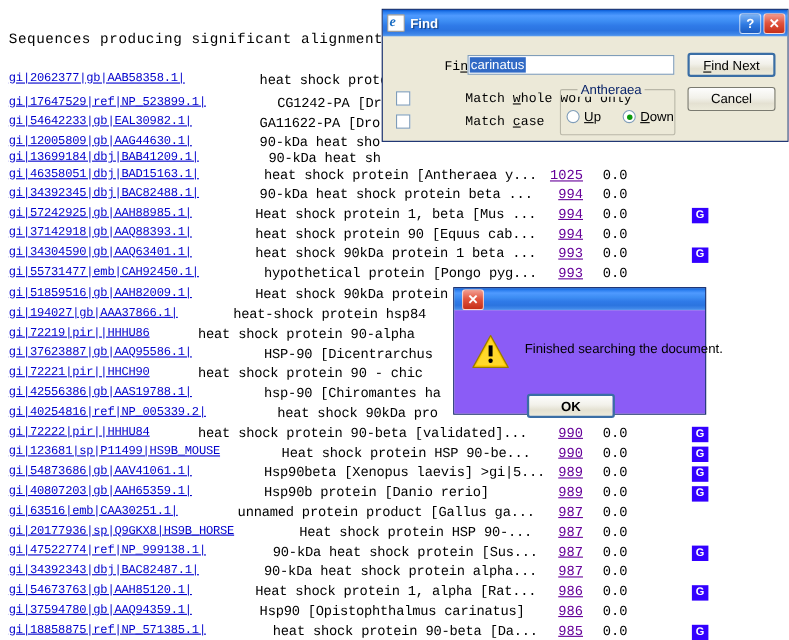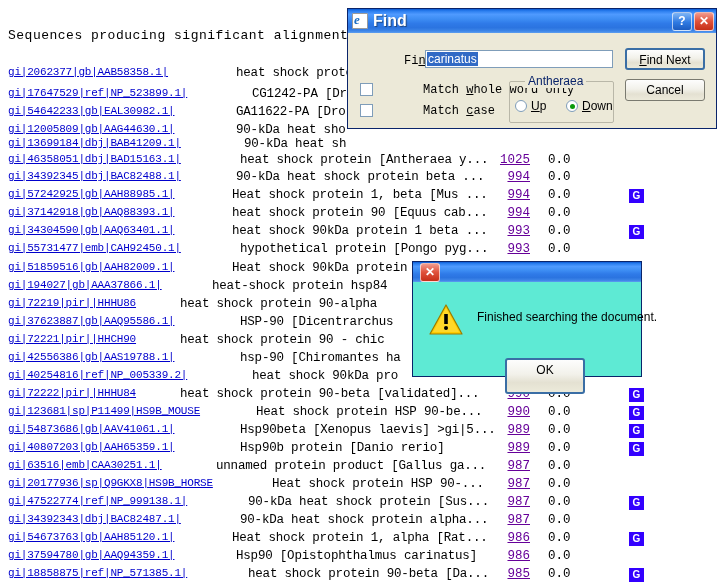--- a/index.html
+++ b/index.html
@@ -71,21 +71,21 @@
   }
   .xp-titlebar{
     height:24px;
     background:linear-gradient(to bottom,#0a5ad4 0%,#2a7dee 8%,#4f9aff 22%,#3d8df3 42%,#2f7ae8 60%,#2b74e0 78%,#3e86e8 92%,#5e9ff0 100%);
     display:flex;align-items:center;
     padding:0 2px 0 4px;
     box-sizing:border-box;
   }
   .xp-title{
     color:#fff;font-family:"Liberation Sans",sans-serif;
-    font-size:16px;font-weight:bold;
+    font-size:12px;font-weight:bold;
     text-shadow:1px 1px 1px rgba(0,0,0,.45);
     flex:1;margin-left:5px;white-space:nowrap;overflow:hidden;
   }
   .xp-sysicon{
     width:16px;height:16px;
     background:#fff;border:1px solid #9a9a9a;
     position:relative;box-sizing:border-box;
     border-radius:1px;
     flex:0 0 auto;
   }
@@ -170,28 +170,28 @@
   #ie-dialog{left:412px;top:261px;width:230px;height:116px;}
   #ie-titlebar{
     height:20px;
     background:linear-gradient(to bottom,#0a5ad4 0%,#2a7dee 8%,#4f9aff 22%,#3d8df3 42%,#2f7ae8 60%,#2b74e0 78%,#3e86e8 92%,#5e9ff0 100%);
     display:flex;align-items:center;padding:0 2px 0 5px;box-sizing:border-box;
   }
   #ie-title{
     color:#fff;font-family:"Liberation Sans",sans-serif;font-size:12px;font-weight:bold;
     text-shadow:1px 1px 1px rgba(0,0,0,.45);flex:1;white-space:nowrap;
   }
-  #ie-body{position:relative;height:calc(100% - 20px);background:#5eead4;}
+  #ie-body{position:relative;height:calc(100% - 20px);background:#8b5cf6;}
   #warn-icon{position:absolute;left:16px;top:22px;width:34px;height:31px;}
   #ie-msg{
     position:absolute;left:64px;top:28px;
     font-family:"Liberation Sans",sans-serif;font-size:12px;color:#000;
     white-space:nowrap;
   }
-  #ok-btn{left:92px;top:76px;width:80px;height:36px;line-height:20px;border:2px solid #3a6ea5;}
+  #ok-btn{left:66px;top:76px;width:80px;height:22px;line-height:20px;border:2px solid #3a6ea5;font-weight:bold;}
 </style>
 </head>
 <body>
 
 <div id="doc">
   <div id="doc-header">Sequences producing significant alignments:</div>
   <div id="rows-container"><div class="row" style="top: 66px; width: 366px; overflow: hidden;"><span class="acc">gi|2062377|gb|AAB58358.1|</span><span class="desc" style="left: 236px;">heat shock prote</span></div><div class="row" style="top: 87px; width: 366px; overflow: hidden;"><span class="acc">gi|17647529|ref|NP_523899.1|</span><span class="desc" style="left: 252px;">CG1242-PA [Dr</span></div><div class="row" style="top: 105px; width: 366px; overflow: hidden;"><span class="acc">gi|54642233|gb|EAL30982.1|</span><span class="desc" style="left: 236px;">GA11622-PA [Dro</span></div><div class="row" style="top: 123px; width: 366px; overflow: hidden;"><span class="acc">gi|12005809|gb|AAG44630.1|</span><span class="desc" style="left: 236px;">90-kDa heat sho</span></div><div class="row" style="top: 137px; width: 366px; overflow: hidden;"><span class="acc">gi|13699184|dbj|BAB41209.1|</span><span class="desc" style="left: 244px;">90-kDa heat sh</span></div><div class="row" style="top: 153px; width: 717px; overflow: hidden;"><span class="acc">gi|46358051|dbj|BAD15163.1|</span><span class="desc" style="left: 240px;">heat shock protein [Antheraea y...</span><span class="score" style="left: 496px;">1025</span><span class="evalue">0.0</span></div><div class="row" style="top: 170px; width: 717px; overflow: hidden;"><span class="acc">gi|34392345|dbj|BAC82488.1|</span><span class="desc" style="left: 236px;">90-kDa heat shock protein beta ...</span><span class="score" style="left: 496px;">994</span><span class="evalue">0.0</span></div><div class="row" style="top: 188px; width: 717px; overflow: hidden;"><span class="acc">gi|57242925|gb|AAH88985.1|</span><span class="desc" style="left: 232px;">Heat shock protein 1, beta [Mus ...</span><span class="score" style="left: 496px;">994</span><span class="evalue">0.0</span><span class="gbadge">G</span></div><div class="row" style="top: 206px; width: 717px; overflow: hidden;"><span class="acc">gi|37142918|gb|AAQ88393.1|</span><span class="desc" style="left: 232px;">heat shock protein 90 [Equus cab...</span><span class="score" style="left: 496px;">994</span><span class="evalue">0.0</span></div><div class="row" style="top: 224px; width: 717px; overflow: hidden;"><span class="acc">gi|34304590|gb|AAQ63401.1|</span><span class="desc" style="left: 232px;">heat shock 90kDa protein 1 beta ...</span><span class="score" style="left: 496px;">993</span><span class="evalue">0.0</span><span class="gbadge">G</span></div><div class="row" style="top: 242px; width: 717px; overflow: hidden;"><span class="acc">gi|55731477|emb|CAH92450.1|</span><span class="desc" style="left: 240px;">hypothetical protein [Pongo pyg...</span><span class="score" style="left: 496px;">993</span><span class="evalue">0.0</span></div><div class="row" style="top: 261px; width: 410px; overflow: hidden;"><span class="acc">gi|51859516|gb|AAH82009.1|</span><span class="desc" style="left: 232px;">Heat shock 90kDa protein 1 alph...</span></div><div class="row" style="top: 279px; width: 410px; overflow: hidden;"><span class="acc">gi|194027|gb|AAA37866.1|</span><span class="desc" style="left: 212px;">heat-shock protein hsp84</span></div><div class="row" style="top: 297px; width: 410px; overflow: hidden;"><span class="acc">gi|72219|pir||HHHU86</span><span class="desc" style="left: 180px;">heat shock protein 90-alpha</span></div><div class="row" style="top: 315px; width: 410px; overflow: hidden;"><span class="acc">gi|37623887|gb|AAQ95586.1|</span><span class="desc" style="left: 240px;">HSP-90 [Dicentrarchus</span></div><div class="row" style="top: 333px; width: 410px; overflow: hidden;"><span class="acc">gi|72221|pir||HHCH90</span><span class="desc" style="left: 180px;">heat shock protein 90 - chic</span></div><div class="row" style="top: 351px; width: 410px; overflow: hidden;"><span class="acc">gi|42556386|gb|AAS19788.1|</span><span class="desc" style="left: 240px;">hsp-90 [Chiromantes ha</span></div><div class="row" style="top: 369px; width: 410px; overflow: hidden;"><span class="acc">gi|40254816|ref|NP_005339.2|</span><span class="desc" style="left: 252px;">heat shock 90kDa pro</span></div><div class="row" style="top: 387px; width: 717px; overflow: hidden;"><span class="acc">gi|72222|pir||HHHU84</span><span class="desc" style="left: 180px;">heat shock protein 90-beta [validated]...</span><span class="score" style="left: 496px;">990</span><span class="evalue">0.0</span><span class="gbadge">G</span></div><div class="row" style="top: 405px; width: 717px; overflow: hidden;"><span class="acc">gi|123681|sp|P11499|HS9B_MOUSE</span><span class="desc" style="left: 256px;">Heat shock protein HSP 90-be...</span><span class="score" style="left: 496px;">990</span><span class="evalue">0.0</span><span class="gbadge">G</span></div><div class="row" style="top: 423px; width: 717px; overflow: hidden;"><span class="acc">gi|54873686|gb|AAV41061.1|</span><span class="desc" style="left: 240px;">Hsp90beta [Xenopus laevis] &gt;gi|5...</span><span class="score" style="left: 496px;">989</span><span class="evalue">0.0</span><span class="gbadge">G</span></div><div class="row" style="top: 441px; width: 717px; overflow: hidden;"><span class="acc">gi|40807203|gb|AAH65359.1|</span><span class="desc" style="left: 240px;">Hsp90b protein [Danio rerio]</span><span class="score" style="left: 496px;">989</span><span class="evalue">0.0</span><span class="gbadge">G</span></div><div class="row" style="top: 459px; width: 717px; overflow: hidden;"><span class="acc">gi|63516|emb|CAA30251.1|</span><span class="desc" style="left: 216px;">unnamed protein product [Gallus ga...</span><span class="score" style="left: 496px;">987</span><span class="evalue">0.0</span></div><div class="row" style="top: 477px; width: 717px; overflow: hidden;"><span class="acc">gi|20177936|sp|Q9GKX8|HS9B_HORSE</span><span class="desc" style="left: 272px;">Heat shock protein HSP 90-...</span><span class="score" style="left: 496px;">987</span><span class="evalue">0.0</span></div><div class="row" style="top: 495px; width: 717px; overflow: hidden;"><span class="acc">gi|47522774|ref|NP_999138.1|</span><span class="desc" style="left: 248px;">90-kDa heat shock protein [Sus...</span><span class="score" style="left: 496px;">987</span><span class="evalue">0.0</span><span class="gbadge">G</span></div><div class="row" style="top: 513px; width: 717px; overflow: hidden;"><span class="acc">gi|34392343|dbj|BAC82487.1|</span><span class="desc" style="left: 240px;">90-kDa heat shock protein alpha...</span><span class="score" style="left: 496px;">987</span><span class="evalue">0.0</span></div><div class="row" style="top: 531px; width: 717px; overflow: hidden;"><span class="acc">gi|54673763|gb|AAH85120.1|</span><span class="desc" style="left: 232px;">Heat shock protein 1, alpha [Rat...</span><span class="score" style="left: 496px;">986</span><span class="evalue">0.0</span><span class="gbadge">G</span></div><div class="row" style="top: 549px; width: 717px; overflow: hidden;"><span class="acc">gi|37594780|gb|AAQ94359.1|</span><span class="desc" style="left: 236px;">Hsp90 [Opistophthalmus carinatus]</span><span class="score" style="left: 496px;">986</span><span class="evalue">0.0</span></div><div class="row" style="top: 567px; width: 717px; overflow: hidden;"><span class="acc">gi|18858875|ref|NP_571385.1|</span><span class="desc" style="left: 248px;">heat shock protein 90-beta [Da...</span><span class="score" style="left: 496px;">985</span><span class="evalue">0.0</span><span class="gbadge">G</span></div></div>
 </div>
 
 <div id="find-dialog" class="xp-dialog">

